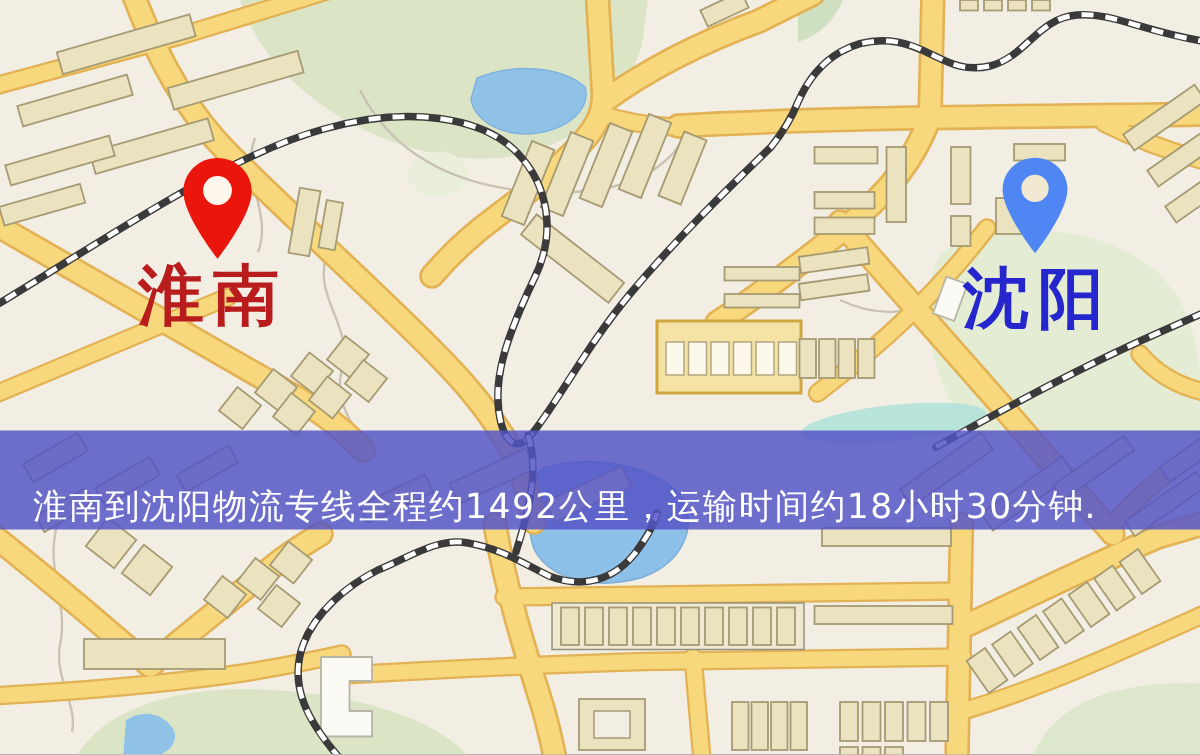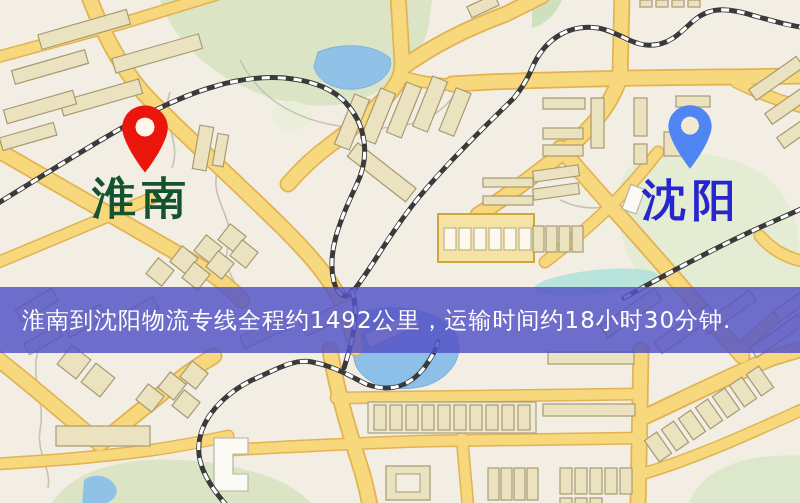--- a/index.html
+++ b/index.html
@@ -12,29 +12,29 @@
   .rf14{fill:none;stroke:#f7d87c;stroke-width:13.5;stroke-linecap:round;stroke-linejoin:round}
   .rc10{fill:none;stroke:#e2b254;stroke-width:13;stroke-linecap:round;stroke-linejoin:round}
   .rf10{fill:none;stroke:#f7d87c;stroke-width:10;stroke-linecap:round;stroke-linejoin:round}
   .rrb{fill:none;stroke:#3a3a3a;stroke-width:5;stroke-linecap:round}
   .rrw{fill:none;stroke:#ffffff;stroke-width:3.2;stroke-dasharray:8 8;stroke-linecap:butt}
   .wp{fill:none;stroke:#c9c2b2;stroke-width:1.6}
   .b{fill:#ebe2c0;stroke:#a79b74;stroke-width:1.2}
   .bw{fill:#fbfaf5;stroke:#b8b4a6;stroke-width:1.2}
 
   .banner{position:absolute;left:0;top:287px;width:800px;height:66px;
-          background:rgba(84,84,198,.84);display:flex;align-items:center;
+          background:rgba(84,84,198,.84);display:flex;align-items:flex-end;
           box-sizing:border-box;padding-left:22px;z-index:5;}
   .banner-text{color:#fff;font-size:23px;letter-spacing:1px;white-space:nowrap;}
 
   .pin{position:absolute;z-index:4;}
   .pin-origin{left:121px;top:104px;width:48px;height:70px;}
   .pin-dest{left:667px;top:104px;width:46px;height:66px;}
   .city-label{position:absolute;z-index:4;font-weight:bold;font-size:44px;line-height:1;letter-spacing:6px;}
-  .origin-label{left:92px;top:176px;color:#14532d;}
+  .origin-label{left:92px;top:176px;color:#b91c1c;}
   .dest-label{left:642px;top:178px;color:#2626cf;text-align:center;}
 </style>
 </head>
 <body>
 
 <div class="stage">
 
   <svg class="map-svg" viewBox="0 0 800 503" xmlns="http://www.w3.org/2000/svg">
     <defs>
       <path id="r1" d="M 88,-6 C 105,40 125,75 152,102 C 188,138 232,178 282,227 C 305,250 322,268 338,295 C 348,312 352,330 356,348"></path>

